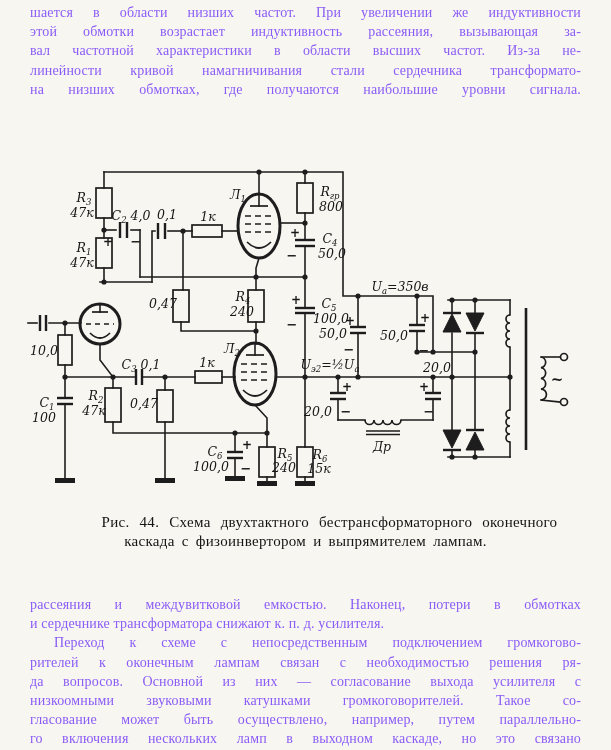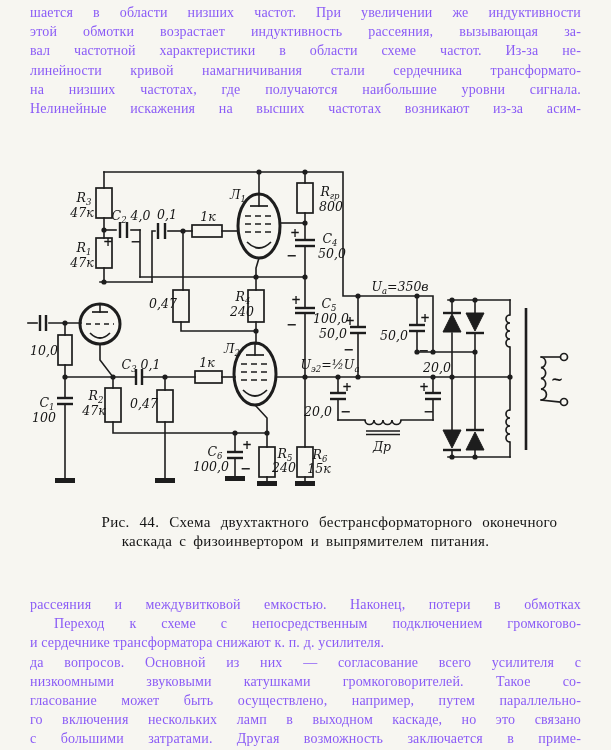--- a/index.html
+++ b/index.html
@@ -27,24 +27,23 @@
   .mark{font-family:"DejaVu Serif",serif;font-style:normal;font-weight:bold;fill:#161616;}
 </style>
 </head>
 <body>
 
 <div class="page">
 
   <div class="textblock" id="topblock" style="top:3px;">
       <div class="tline">шается в области низших частот. При увеличении же индуктивности</div>
       <div class="tline">этой обмотки возрастает индуктивность рассеяния, вызывающая за-</div>
-      <div class="tline">вал частотной характеристики в области схеме частот. Из-за не-</div>
+      <div class="tline">вал частотной характеристики в области высших частот. Из-за не-</div>
       <div class="tline">линейности кривой намагничивания стали сердечника трансформато-</div>
-      <div class="tline">на низших частотах, где получаются наибольшие уровни сигнала.</div>
-      <div class="tline">Нелинейные искажения на высших частотах возникают из-за асим-</div>
+      <div class="tline">на низших обмотках, где получаются наибольшие уровни сигнала.</div>
     </div>
 
   <svg width="611" height="352" viewBox="0 160 611 352" xmlns="http://www.w3.org/2000/svg">
 
     <g>
 
       <polyline class="w" points="104,172 343,172 343,296 433,296 433,352 417,352"></polyline>
       <line class="w" x1="433" y1="352" x2="475" y2="352"></line>
 
       <line class="w" x1="104" y1="172" x2="104" y2="188"></line>
@@ -341,26 +340,27 @@
         <text x="346" y="416" text-anchor="middle" font-size="13" class="mark"><tspan>−</tspan></text>
         <text x="424" y="391" text-anchor="middle" font-size="12" class="mark"><tspan>+</tspan></text>
         <text x="429" y="416" text-anchor="middle" font-size="13" class="mark"><tspan>−</tspan></text>
         <text x="247" y="449" text-anchor="middle" font-size="12" class="mark"><tspan>+</tspan></text>
         <text x="246" y="473" text-anchor="middle" font-size="13" class="mark"><tspan>−</tspan></text>
       </g>
   </svg>
 
   <div class="caption" style="top:513px;">
     <div class="c1">Рис. 44. Схема двухтактного бестрансформаторного оконечного</div>
-    <div class="c2">каскада с физоинвертором и выпрямителем питания.</div>
+    <div class="c2">каскада с физоинвертором и выпрямителем лампам.</div>
   </div>
 
   <div class="textblock" id="botblock" style="top:595px;">
       <div class="tline">рассеяния и междувитковой емкостью. Наконец, потери в обмотках</div>
+      <div class="tline pend">и сердечнике трансформатора снижают к. п. д. усилителя.</div>
       <div class="tline indent">Переход к схеме с непосредственным подключением громкогово-</div>
-      <div class="tline pend">и сердечнике трансформатора снижают к. п. д. усилителя.</div>
-      <div class="tline">да вопросов. Основной из них — согласование всего усилителя с</div>
+      <div class="tline">рителей к оконечным лампам связан с необходимостью решения ря-</div>
+      <div class="tline">да вопросов. Основной из них — согласование выхода усилителя с</div>
       <div class="tline">низкоомными звуковыми катушками громкоговорителей. Такое со-</div>
       <div class="tline">гласование может быть осуществлено, например, путем параллельно-</div>
       <div class="tline">го включения нескольких ламп в выходном каскаде, но это связано</div>
       <div class="tline">с большими затратами. Другая возможность заключается в приме-</div>
     </div>
 </div>
 
 </body></html>

